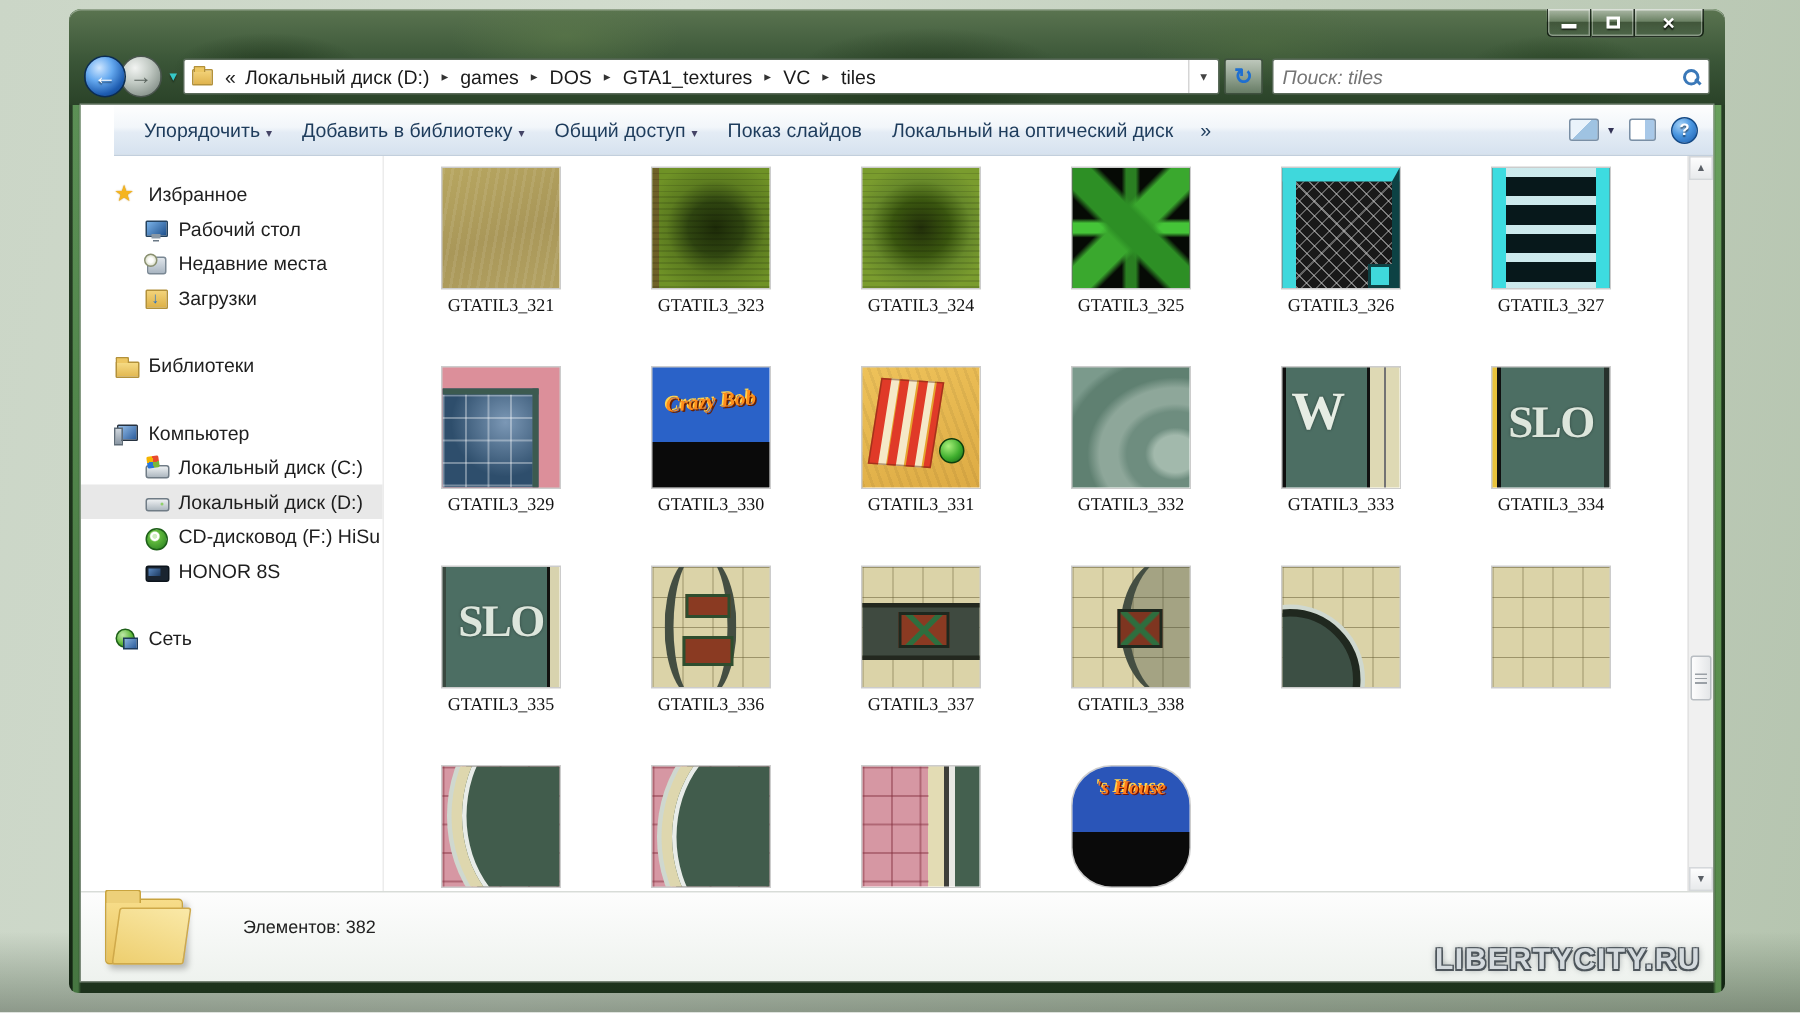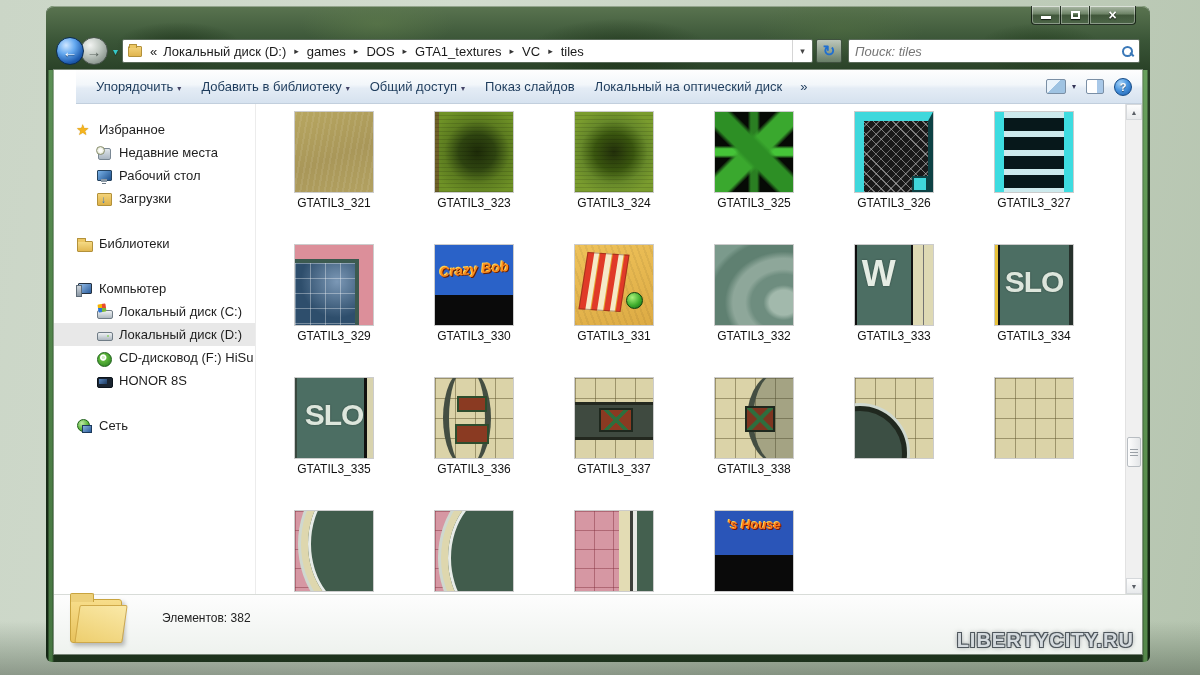--- a/index.html
+++ b/index.html
@@ -125,21 +125,21 @@
     background:radial-gradient(circle at 40% 35%, #cfeec2 0 12%, #ffffff 16% 24%, #5fb83c 32%, #237a1e 100%); border:1px solid #1d5f18; }
   .ic-phone::before { content:""; position:absolute; left:1px; top:4px; width:14px; height:9px; background:#1a2430; border:1px solid #0c141c; border-radius:2px; }
   .ic-phone::after { content:""; position:absolute; left:3px; top:6px; width:8px; height:5px; background:linear-gradient(135deg,#5a88c0,#1d3a60); }
   .ic-network::before { content:""; position:absolute; left:1px; top:1px; width:11px; height:11px; border-radius:50%;
     background:radial-gradient(circle at 35% 30%, #bfe8a8 0, #5fb83c 55%, #2d7a1e 100%); border:1px solid #1d5f18; }
   .ic-network::after { content:""; position:absolute; right:0; bottom:1px; width:8px; height:6px; background:linear-gradient(135deg,#8ab2dc,#2a5c9c); border:1px solid #1d3a5c; }
 
   
   .files { flex:1 1 auto; position:relative; background:#fff; overflow:hidden; }
   .grid { display:grid; grid-template-columns:repeat(6,140px); grid-auto-rows:133px; padding:8px 0 0 8px; }
-  .cell { text-align:center; }
+  .cell { text-align:center;font-family:Liberation Serif, serif; }
   .thumb { width:78px; height:80px; margin:0 auto; position:relative; overflow:hidden; box-shadow:0 0 0 1px rgba(0,0,0,.2); }
   .tlabel { margin-top:4px; font-size:12px; color:#111; }
   .ovl { position:absolute; left:0; right:0; }
 
   
   .t321 { background:
     repeating-linear-gradient(100deg, rgba(255,255,255,.08) 0 2px, rgba(0,0,0,0) 2px 6px),
     linear-gradient(160deg,#b7a660 0,#a99759 55%,#b2a161 100%); }
   .t322 { background:
     repeating-linear-gradient(80deg, rgba(0,0,0,.06) 0 2px, rgba(0,0,0,0) 2px 5px),
@@ -225,21 +225,21 @@
     background-size:19px 19px; }
   .t341::before { content:""; position:absolute; right:-52px; bottom:-30px; width:110px; height:140px; border-radius:50%;
     background:#415c4c; border:7px solid #ded7ae; box-shadow:0 0 0 3px #cfd8cf, inset 0 0 0 3px #e8ece8; }
   .t342::before { content:""; position:absolute; right:-52px; top:-30px; width:110px; height:140px; border-radius:50%;
     background:#415c4c; border:7px solid #ded7ae; box-shadow:0 0 0 3px #cfd8cf, inset 0 0 0 3px #e8ece8; }
   .t343 { background-image:none; background:linear-gradient(90deg,#d697a3 0 56%,#e3dcb4 56% 70%,#3e3f3a 70% 74%,#e8e8e4 74% 79%,#44604f 79% 100%); }
   .t343::before { content:""; position:absolute; left:0; top:0; bottom:0; width:56%;
     background-image:linear-gradient(rgba(130,45,60,.45) 1px, rgba(0,0,0,0) 1px),
       linear-gradient(90deg, rgba(130,45,60,.45) 1px, rgba(0,0,0,0) 1px);
     background-size:19px 19px; }
-  .t344 { background:linear-gradient(180deg,#2a55b8 0 55%,#0a0a0a 55% 100%); }
+  .t344 { background:linear-gradient(180deg,#2a55b8 0 55%,#0a0a0a 55% 100%);border-radius:26px; }
   .t344 .ovl { top:6px; font-size:13px; font-weight:bold; font-style:italic; color:#ff7a1a;
     text-shadow:1px 1px 0 #7a1500, -1px -1px 0 #ffd34d; }
 
   
   .scroll { position:absolute; right:0; top:0; bottom:0; width:17px; background:#f0f0f0; border-left:1px solid #e2e2e2; }
   .scr-btn { position:absolute; left:0; right:0; height:16px; display:flex; align-items:center; justify-content:center;
     font-size:7px; color:#5a5f66; background:linear-gradient(180deg,#fdfdfd,#e8eaec); border:1px solid #d5d8db; }
   .scr-up { top:0; }
   .scr-down { bottom:0; }
   .scr-thumb { position:absolute; left:1px; right:1px; top:68%; height:30px; border-radius:2px;
@@ -334,26 +334,26 @@
       </div>
 
       <div class="main">
 
         <div class="sidebar">
           <div class="siderow">
             <span class="sicon ic-star">★</span>
             <span>Избранное</span>
           </div>
           <div class="siderow child">
+            <span class="sicon ic-desktop"></span>
+            <span>Рабочий стол</span>
+          </div>
+          <div class="siderow child">
             <span class="sicon ic-recent"></span>
             <span>Недавние места</span>
-          </div>
-          <div class="siderow child">
-            <span class="sicon ic-desktop"></span>
-            <span>Рабочий стол</span>
           </div>
           <div class="siderow child">
             <span class="sicon ic-downloads"></span>
             <span>Загрузки</span>
           </div>
 
           <div class="sidegap"></div>
           <div class="siderow">
             <span class="sicon ic-folder"></span>
             <span>Библиотеки</span>

